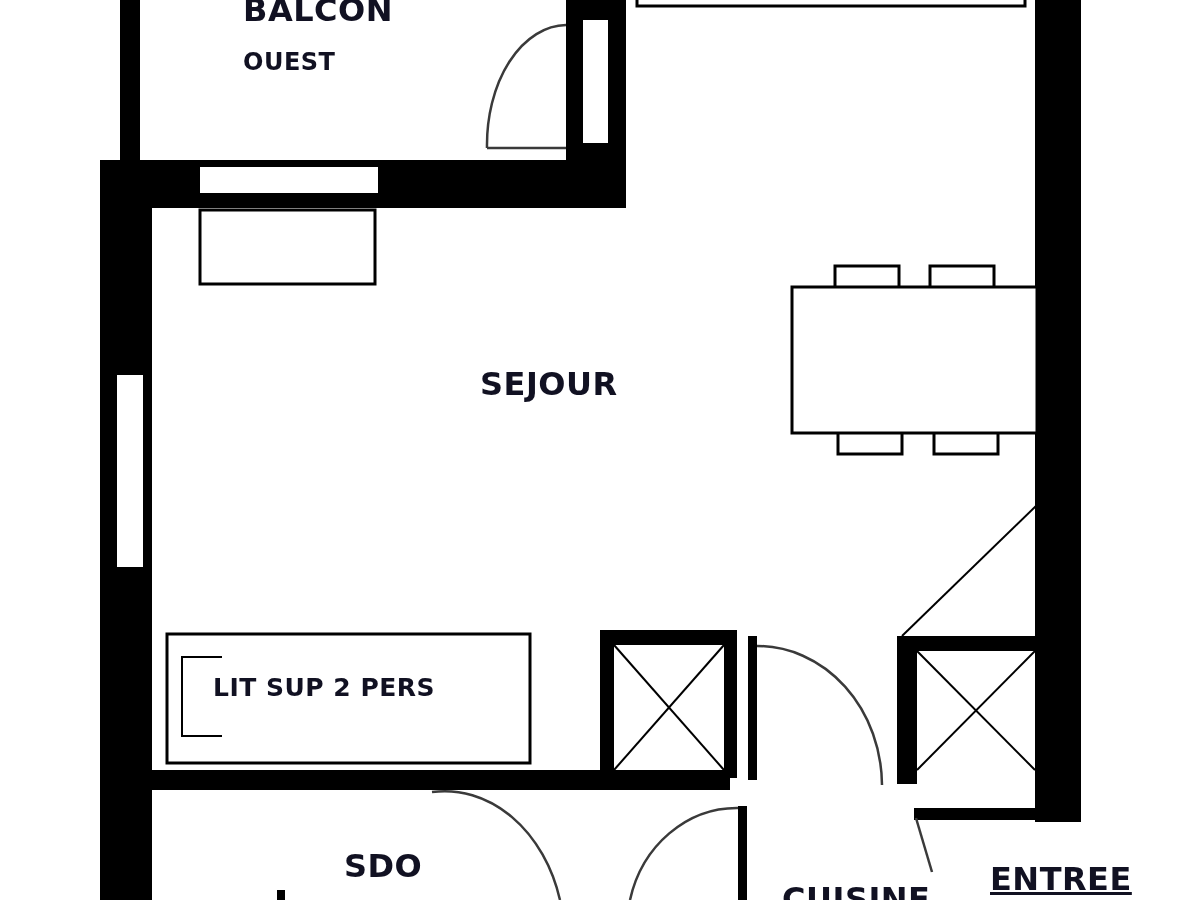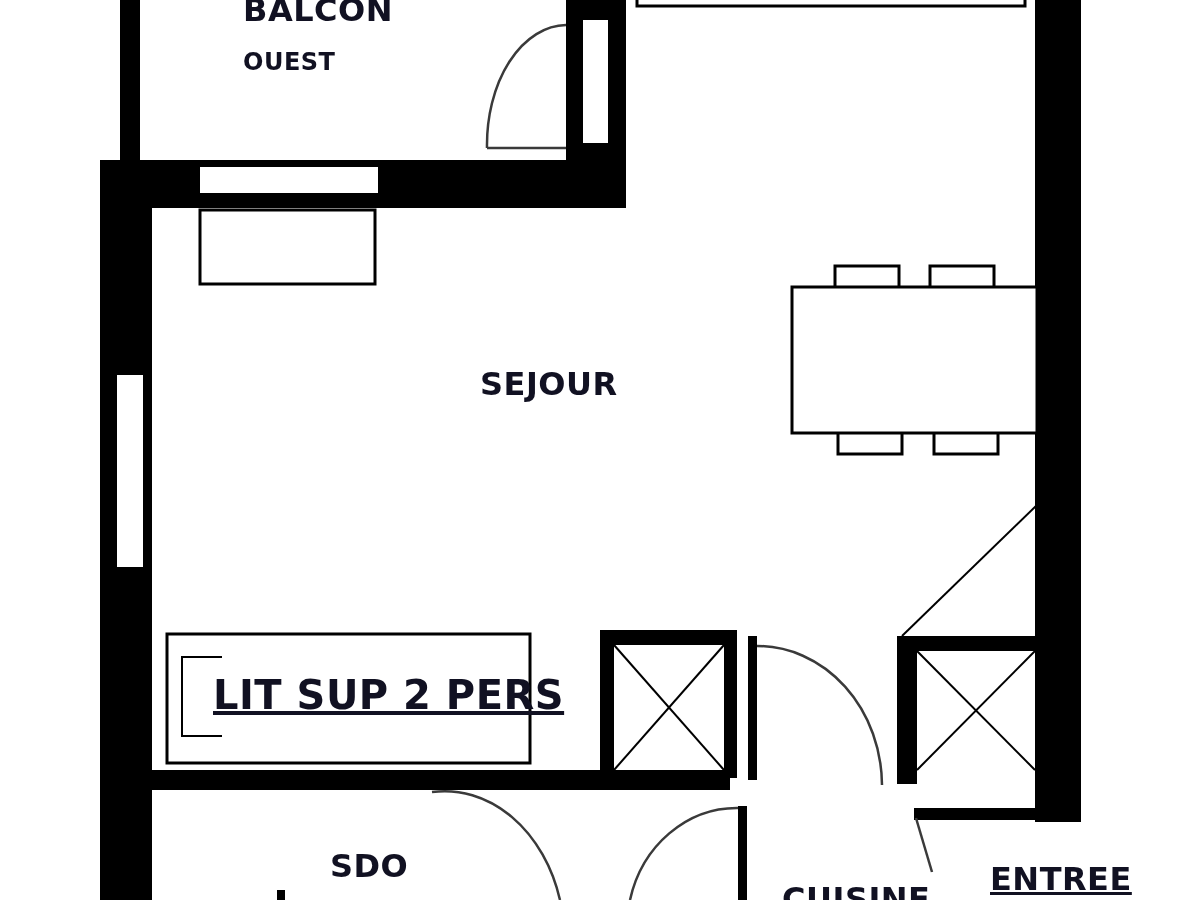--- a/index.html
+++ b/index.html
@@ -88,16 +88,16 @@
 
   <rect class="wall" x="738" y="806" width="9" height="94"></rect>
   <path class="arc" d="M 738 808 A 110 120 0 0 0 630 900"></path>
 
   <rect class="wall" x="277" y="890" width="8" height="10"></rect>
 </svg>
 
 <div class="room-label" style="left:243px; top:-6px; font-size:32px;">BALCON</div>
 <div class="room-label" style="left:243px; top:50px; font-size:24px;">OUEST</div>
 <div class="room-label" style="left:480px; top:368px; font-size:32px;">SEJOUR</div>
-<div class="room-label" style="left:213px; top:675px; font-size:40px;text-decoration:underline;">LIT SUP 2 PERS</div>
-<div class="room-label" style="left:330px; top:850px; font-size:32px;">SDO</div>
+<div class="room-label" style="left:213px; top:675px; font-size:25px;">LIT SUP 2 PERS</div>
+<div class="room-label" style="left:344px; top:850px; font-size:32px;">SDO</div>
 <div class="room-label" style="left:782px; top:883px; font-size:32px;">CUISINE</div>
 <div class="room-label" style="left:990px; top:863px; font-size:32px;text-decoration:underline;">ENTREE</div>
 
 </body></html>

